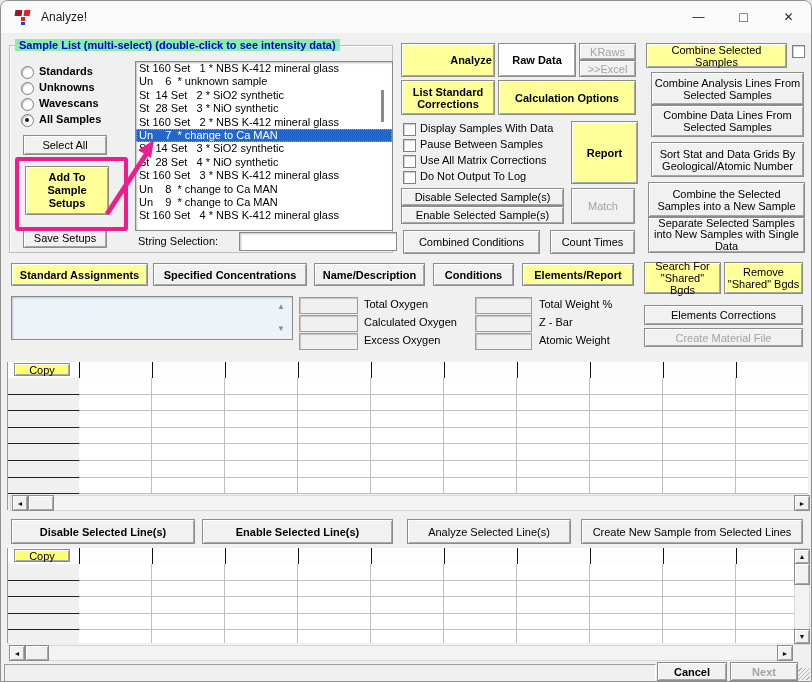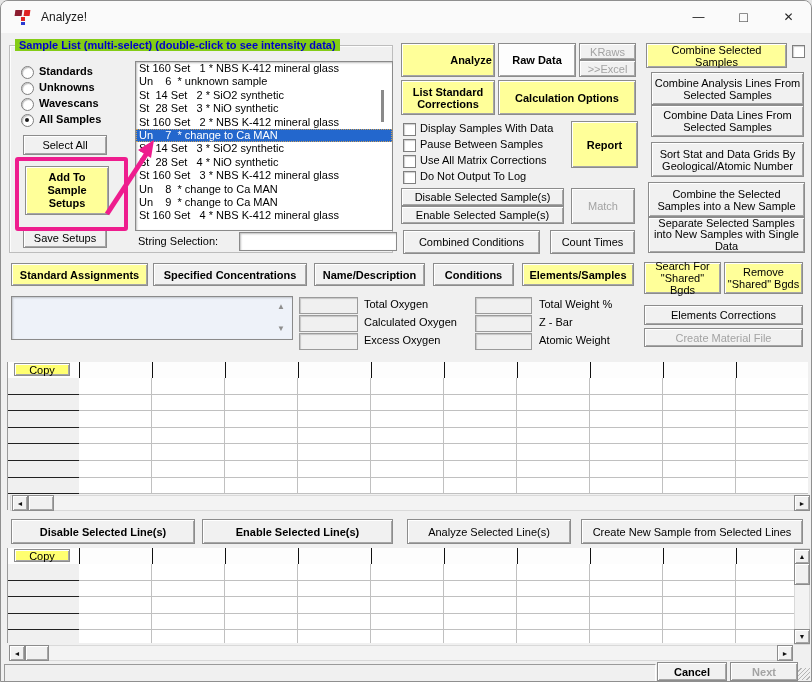--- a/index.html
+++ b/index.html
@@ -17,21 +17,21 @@
   .btn{position:absolute;display:flex;align-items:center;justify-content:center;text-align:center;
        background:#f1f1f1;border:1px solid #8c8c8c;box-shadow:inset 1px 1px 0 #ffffff,inset -1px -1px 0 #a6a6a6;
        font-size:11px;line-height:12px;box-sizing:border-box;padding:1px 2px;cursor:default;color:#000;}
   .yellow{background:#ffff99;}
   .white{background:#fdfdfd;}
   .bold{font-weight:bold;}
   .disabled{color:#a3a3a3;}
   .copybtn{background:#ffff70;font-size:11px;}
   
   .group{border:1px solid #bdbdbd;box-shadow:inset 1px 1px 0 #fdfdfd;}
-  .gcaption{position:absolute;background:#84cc16;padding:0 4px;color:#0000cc;font-weight:bold;font-size:11px;white-space:nowrap;}
+  .gcaption{position:absolute;background:#86efac;padding:0 4px;color:#0000cc;font-weight:bold;font-size:11px;white-space:nowrap;}
   
   .radio{position:absolute;width:11px;height:11px;border-radius:50%;background:#fff;border:1px solid #7f7f7f;
          box-shadow:inset 1px 1px 1px rgba(0,0,0,.25);}
   .radio[data-checked="true"]::after{content:"";position:absolute;left:2.5px;top:2.5px;width:4px;height:4px;border-radius:50%;background:#1a1a1a;}
   .cb{position:absolute;width:11px;height:11px;background:#fff;border:1px solid #7f7f7f;box-shadow:inset 1px 1px 1px rgba(0,0,0,.2);}
   .lbl{position:absolute;white-space:nowrap;font-size:11px;}
   .lbl.b{font-weight:bold;}
   
   .listbox{position:absolute;background:#fff;border:1px solid #8a8a8a;box-shadow:inset 1px 1px 2px rgba(0,0,0,.25);overflow:hidden;}
   .list-item{height:13.4px;line-height:13.4px;padding-left:3px;white-space:pre;font-size:11px;overflow:hidden;}
@@ -130,41 +130,41 @@
 
   <span class="cb" style="left:402px;top:122px;" data-checked="false"></span>
   <span class="lbl" style="left:419px;top:121px;">Display Samples With Data</span>
   <span class="cb" style="left:402px;top:138px;" data-checked="false"></span>
   <span class="lbl" style="left:419px;top:137px;">Pause Between Samples</span>
   <span class="cb" style="left:402px;top:154px;" data-checked="false"></span>
   <span class="lbl" style="left:419px;top:153px;">Use All Matrix Corrections</span>
   <span class="cb" style="left:402px;top:170px;" data-checked="false"></span>
   <span class="lbl" style="left:419px;top:169px;">Do Not Output To Log</span>
 
-  <div class="btn yellow bold" style="left:570px;top:120px;width:67px;height:47px;">Report</div>
+  <div class="btn yellow bold" style="left:570px;top:120px;width:67px;height:63px;">Report</div>
 
   <div class="btn" style="left:400px;top:187px;width:163px;height:18px;">Disable Selected Sample(s)</div>
   <div class="btn" style="left:400px;top:205px;width:163px;height:18px;">Enable Selected Sample(s)</div>
   <div class="btn disabled" style="left:570px;top:187px;width:64px;height:36px;">Match</div>
   <div class="btn" style="left:402px;top:229px;width:137px;height:24px;">Combined Conditions</div>
   <div class="btn" style="left:549px;top:229px;width:85px;height:24px;">Count Times</div>
 
   <div class="btn yellow" style="left:645px;top:42px;width:141px;height:25px;">Combine Selected Samples</div>
   <span class="cb" style="left:791px;top:44px;" data-checked="false"></span>
   <div class="btn" style="left:650px;top:71px;width:153px;height:33px;">Combine Analysis Lines From Selected Samples</div>
   <div class="btn" style="left:650px;top:104px;width:153px;height:32px;">Combine Data Lines From Selected Samples</div>
   <div class="btn" style="left:650px;top:141px;width:153px;height:35px;">Sort Stat and Data Grids By Geological/Atomic Number</div>
   <div class="btn" style="left:647px;top:181px;width:157px;height:35px;">Combine the Selected Samples into a New Sample</div>
   <div class="btn" style="left:647px;top:216px;width:157px;height:36px;line-height:11.5px;">Separate Selected Samples into New Samples with Single Data</div>
 
   <div class="btn yellow bold" style="left:10px;top:262px;width:137px;height:23px;">Standard Assignments</div>
   <div class="btn bold" style="left:152px;top:262px;width:154px;height:23px;">Specified Concentrations</div>
   <div class="btn bold" style="left:313px;top:262px;width:111px;height:23px;">Name/Description</div>
   <div class="btn bold" style="left:432px;top:262px;width:81px;height:23px;">Conditions</div>
-  <div class="btn yellow bold" style="left:521px;top:262px;width:112px;height:23px;">Elements/Samples</div>
+  <div class="btn yellow bold" style="left:521px;top:262px;width:112px;height:23px;">Elements/Report</div>
   <div class="btn yellow" style="left:643px;top:261px;width:77px;height:32px;">Search For "Shared" Bgds</div>
   <div class="btn yellow" style="left:723px;top:261px;width:79px;height:32px;">Remove "Shared" Bgds</div>
 
   <div class="infobox" style="left:10px;top:295px;width:280px;height:42px;">
     <span class="tri" style="right:7px;top:6px;">▲</span>
     <span class="tri" style="right:7px;bottom:6px;">▼</span>
   </div>
 
   <div class="field" style="left:298px;top:296px;width:57px;height:15px;"></div>
   <span class="lbl" style="left:363px;top:297px;">Total Oxygen</span>

